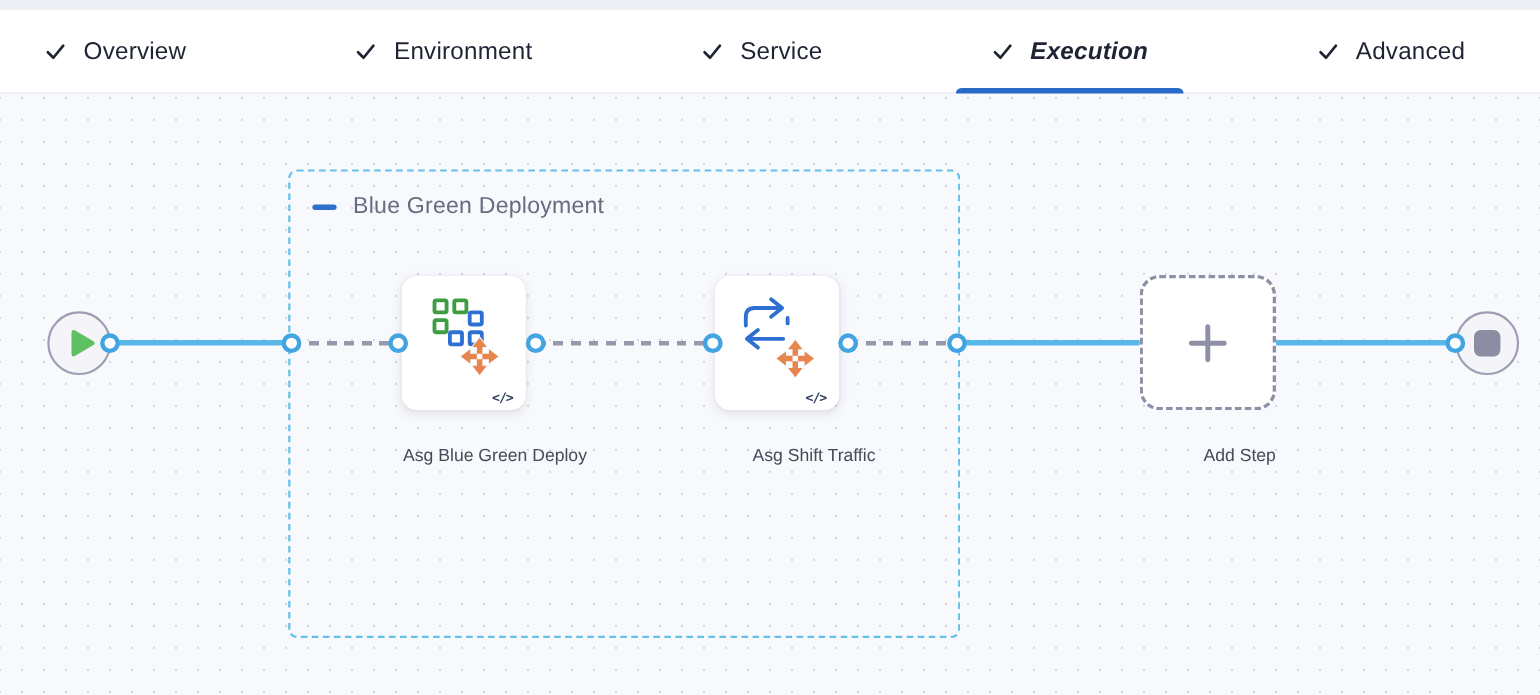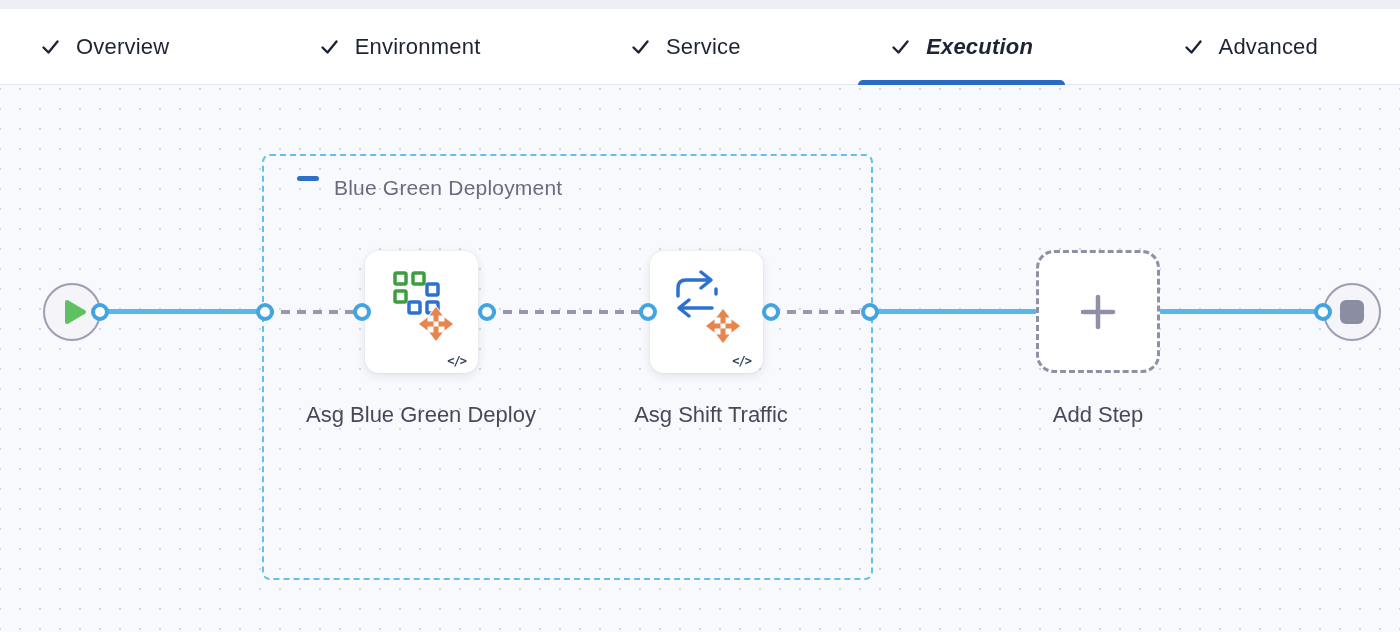--- a/index.html
+++ b/index.html
@@ -3,21 +3,21 @@
 <meta charset="utf-8">
 <style>
   * { margin:0; padding:0; box-sizing:border-box; }
   html,body { width:1400px; height:632px; overflow:hidden; font-family:"Liberation Sans","DejaVu Sans",sans-serif; background:#f8f9fd; }
 
   
   .top-strip { height:9px; background:#edeff5; }
   .tabbar {
     height:76px; background:#ffffff; border-bottom:1px solid #e6e8ef;
     display:flex; align-items:stretch; justify-content:space-between;
-    padding:0 50px 0 8px; position:relative; z-index:5;
+    padding:0 36px 0 8px; position:relative; z-index:5;
   }
   .tab {
     position:relative; display:flex; align-items:center; gap:15px;
     padding:0 32px; cursor:pointer; user-select:none;
   }
   .tab-label { font-size:22px; color:#1e2433; letter-spacing:.2px; }
   .tab.active .tab-label { font-weight:700;font-style:italic; }
   .tab .check-wrap { display:flex; align-items:center; }
   .tab .underline {
     position:absolute; left:0; right:0; bottom:-1px; height:5px;
@@ -44,40 +44,40 @@
     position:absolute; top:227px; width:18px; height:18px; border-radius:50%;
     background:#ffffff; border:4.5px solid #42a4e1; transform:translate(-50%,-50%);
     z-index:4; cursor:crosshair;
   }
 
   
   .group {
     position:absolute; left:262px; top:69px; width:611px; height:426px;
     border:2px dashed #63c0e9; border-radius:8px; z-index:1;
   }
-  .group-header { position:absolute; left:33px; top:20px; display:flex; align-items:flex-start; gap:15px; }
+  .group-header { position:absolute; left:20px; top:20px; display:flex; align-items:center; gap:15px; }
   .collapse-btn {
     width:22px; height:5px; background:#2d70c8; border-radius:3px; border:none; cursor:pointer;
   }
   .group-label { font-size:21px; color:#696b80; letter-spacing:.2px; }
 
   
   .step-card {
     position:absolute; top:166px; width:113px; height:122px; background:#ffffff;
     border-radius:14px; z-index:3; cursor:pointer;
     box-shadow:0 3px 10px rgba(40,41,61,.10), 0 0 2px rgba(40,41,61,.08);
   }
   .step-card .icon-wrap { position:absolute; left:20px; top:16px; }
   .code-badge {
     position:absolute; right:12px; bottom:5px; font-family:"DejaVu Sans Mono",monospace;
     font-size:12px; font-weight:700; color:#30415f; letter-spacing:-1px;
   }
   .node-label {
     position:absolute; top:314px; width:240px; text-align:center;
-    font-size:22px; line-height:32px; color:#474959; z-index:3;
+    font-size:16px; line-height:32px; color:#474959; z-index:3;margin-left:29px;
   }
 
   
   .add-step {
     position:absolute; left:1036px; top:165px; width:124px; height:123px;
     background:#ffffff; border:3px dashed #8e90a5; border-radius:18px; z-index:3;
     display:flex; align-items:center; justify-content:center; cursor:pointer;
   }
 
   

